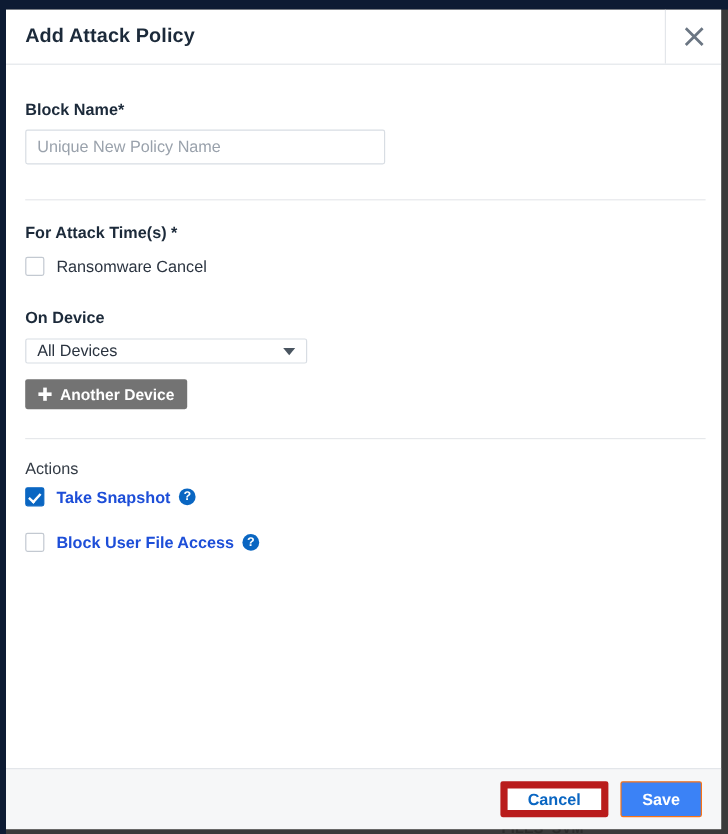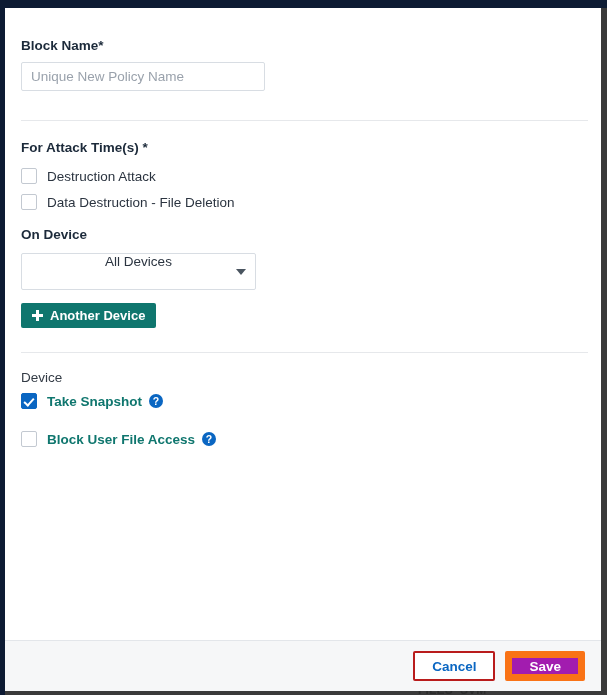--- a/index.html
+++ b/index.html
@@ -102,21 +102,21 @@
     font-weight: bold;
     color: #1c2a3a;
   }
   .label-plain {
     font-size: 13.5px;
     font-weight: normal;
     color: #333b45;
   }
 
   .field-input {
-    width: 244px;
+    width: 300px;
     height: 29px;
     box-sizing: border-box;
     border: 1px solid #d8dde3;
     border-radius: 2px;
     padding: 0 9px;
     font-family: "Liberation Sans", sans-serif;
     font-size: 13.5px;
     color: #2b3440;
     background: #fff;
     outline: none;
@@ -159,21 +159,21 @@
     border: solid #ffffff;
     border-width: 0 2px 2px 0;
     transform: rotate(42deg);
   }
   .cb-label {
     margin-left: 10px;
     font-size: 13.5px;
     color: #2b3440;
     white-space: nowrap;
   }
-  .cb-label.bold { font-weight: bold; color: #0f766e; }
+  .cb-label.bold { font-weight: bold; color: #1d4ed8; }
 
   .help-icon {
     display: inline-block;
     width: 14px;
     height: 14px;
     border-radius: 50%;
     background: #0a66c2;
     color: #fff;
     font-size: 10.5px;
     font-weight: bold;
@@ -185,32 +185,31 @@
     font-family: "Liberation Sans", sans-serif;
   }
 
   
   .select-wrap {
     position: relative;
     display: inline-block;
   }
   .select-box {
     width: 235px;
-    height: 37px;
+    height: 21px;
     box-sizing: border-box;
     border: 1px solid #d8dde3;
     border-radius: 2px;
     background: #fff;
     display: flex;
     align-items: center;
     padding: 0 9px;
     font-size: 13.5px;
     color: #2b3440;
     cursor: pointer;
-    flex-direction: column;
   }
   .select-box.disabled {
     background: #f1f3f5;
     border-color: #e0e4e8;
     color: #9aa2ac;
     cursor: default;
   }
   .select-box .caret {
     margin-left: auto;
     width: 0; height: 0;
@@ -220,21 +219,21 @@
   }
   .select-box.disabled .caret { border-top-color: #9aa2ac; }
 
   
   .btn-add {
     display: inline-flex;
     align-items: center;
     gap: 7px;
     height: 25px;
     padding: 0 11px;
-    background: #0f766e;
+    background: #737373;
     color: #fff;
     border: none;
     border-radius: 2px;
     font-family: "Liberation Sans", sans-serif;
     font-size: 13px;
     font-weight: bold;
     cursor: pointer;
   }
   .btn-add .plus {
     position: relative;
@@ -268,69 +267,75 @@
     padding: 0 17px;
     border-radius: 2px;
     font-family: "Liberation Sans", sans-serif;
     font-size: 13.5px;
     font-weight: bold;
     cursor: pointer;
   }
   .btn-cancel {
     background: #fff;
     color: #0a66c2;
-    border: 2px solid #b91c1c;
+    border: 6px solid #b91c1c;
   }
   .btn-save {
-    background: #a21caf;
+    background: #3b82f6;
     color: #fff;
-    border: 7px solid #f97316;
+    border: 1px solid #f97316;
     min-width: 68px;
     text-align: center;
   }
 </style>
 </head>
 <body>
 
 <div id="app-background">
   <div class="topbar"></div>
   <div class="leftrail"></div>
   <div class="bg-text">FILES_SVM</div>
 </div>
 
 <div id="modal">
 
+  <div class="modal-header">
+    <div class="modal-title">Add Attack Policy</div>
+    <div class="close-cell">
+      <span>
+        <svg width="21" height="21" viewBox="0 0 21 21" aria-hidden="true">
+          <path d="M3.5 3.5 L17.5 17.5 M17.5 3.5 L3.5 17.5" stroke="#6b7683" stroke-width="2.3" stroke-linecap="butt" fill="none"></path>
+        </svg>
+      </span>
+    </div>
+  </div>
 
   <div class="modal-body">
 
     
     <div style="height:30px"></div>
     <div class="label-bold">Block Name*</div>
     <div style="height:9px"></div>
     <input class="field-input" type="text" placeholder="Unique New Policy Name" style="">
 
     
     <div style="height:29px"></div>
     <div class="hr"></div>
 
     
     <div style="height:19px"></div>
     <div class="label-bold">For Attack Time(s) *</div>
 
     <div style="height:13px"></div>
     <div class="cb-row">
       <span class="cbox"></span>
-      <span class="cb-label">Destruction Attack</span>
+      <span class="cb-label">Ransomware Cancel</span>
     </div>
 
     <div style="height:10px"></div>
-    <div class="cb-row">
-      <span class="cbox"></span>
-      <span class="cb-label">Data Destruction - File Deletion</span>
-    </div>
 
     
     <div style="height:17px"></div>
     <div class="label-bold">On Device</div>
     <div style="height:10px"></div>
     <div class="select-wrap">
       <div class="select-box">
         <span>All Devices</span>
         <span class="caret"></span>
       </div>
@@ -341,21 +346,21 @@
       <span class="plus"></span>
       <span>Another Device</span>
     </button>
 
     
     <div style="height:24px"></div>
     <div class="hr"></div>
 
     
     <div style="height:17px"></div>
-    <div class="label-plain">Device</div>
+    <div class="label-plain">Actions</div>
 
     <div style="height:8px"></div>
     <div class="cb-row">
       <span class="cbox checked"></span>
       <span class="cb-label bold">Take Snapshot</span>
       <span class="help-icon">?</span>
     </div>
 
     <div style="height:22px"></div>
     <div class="cb-row">

